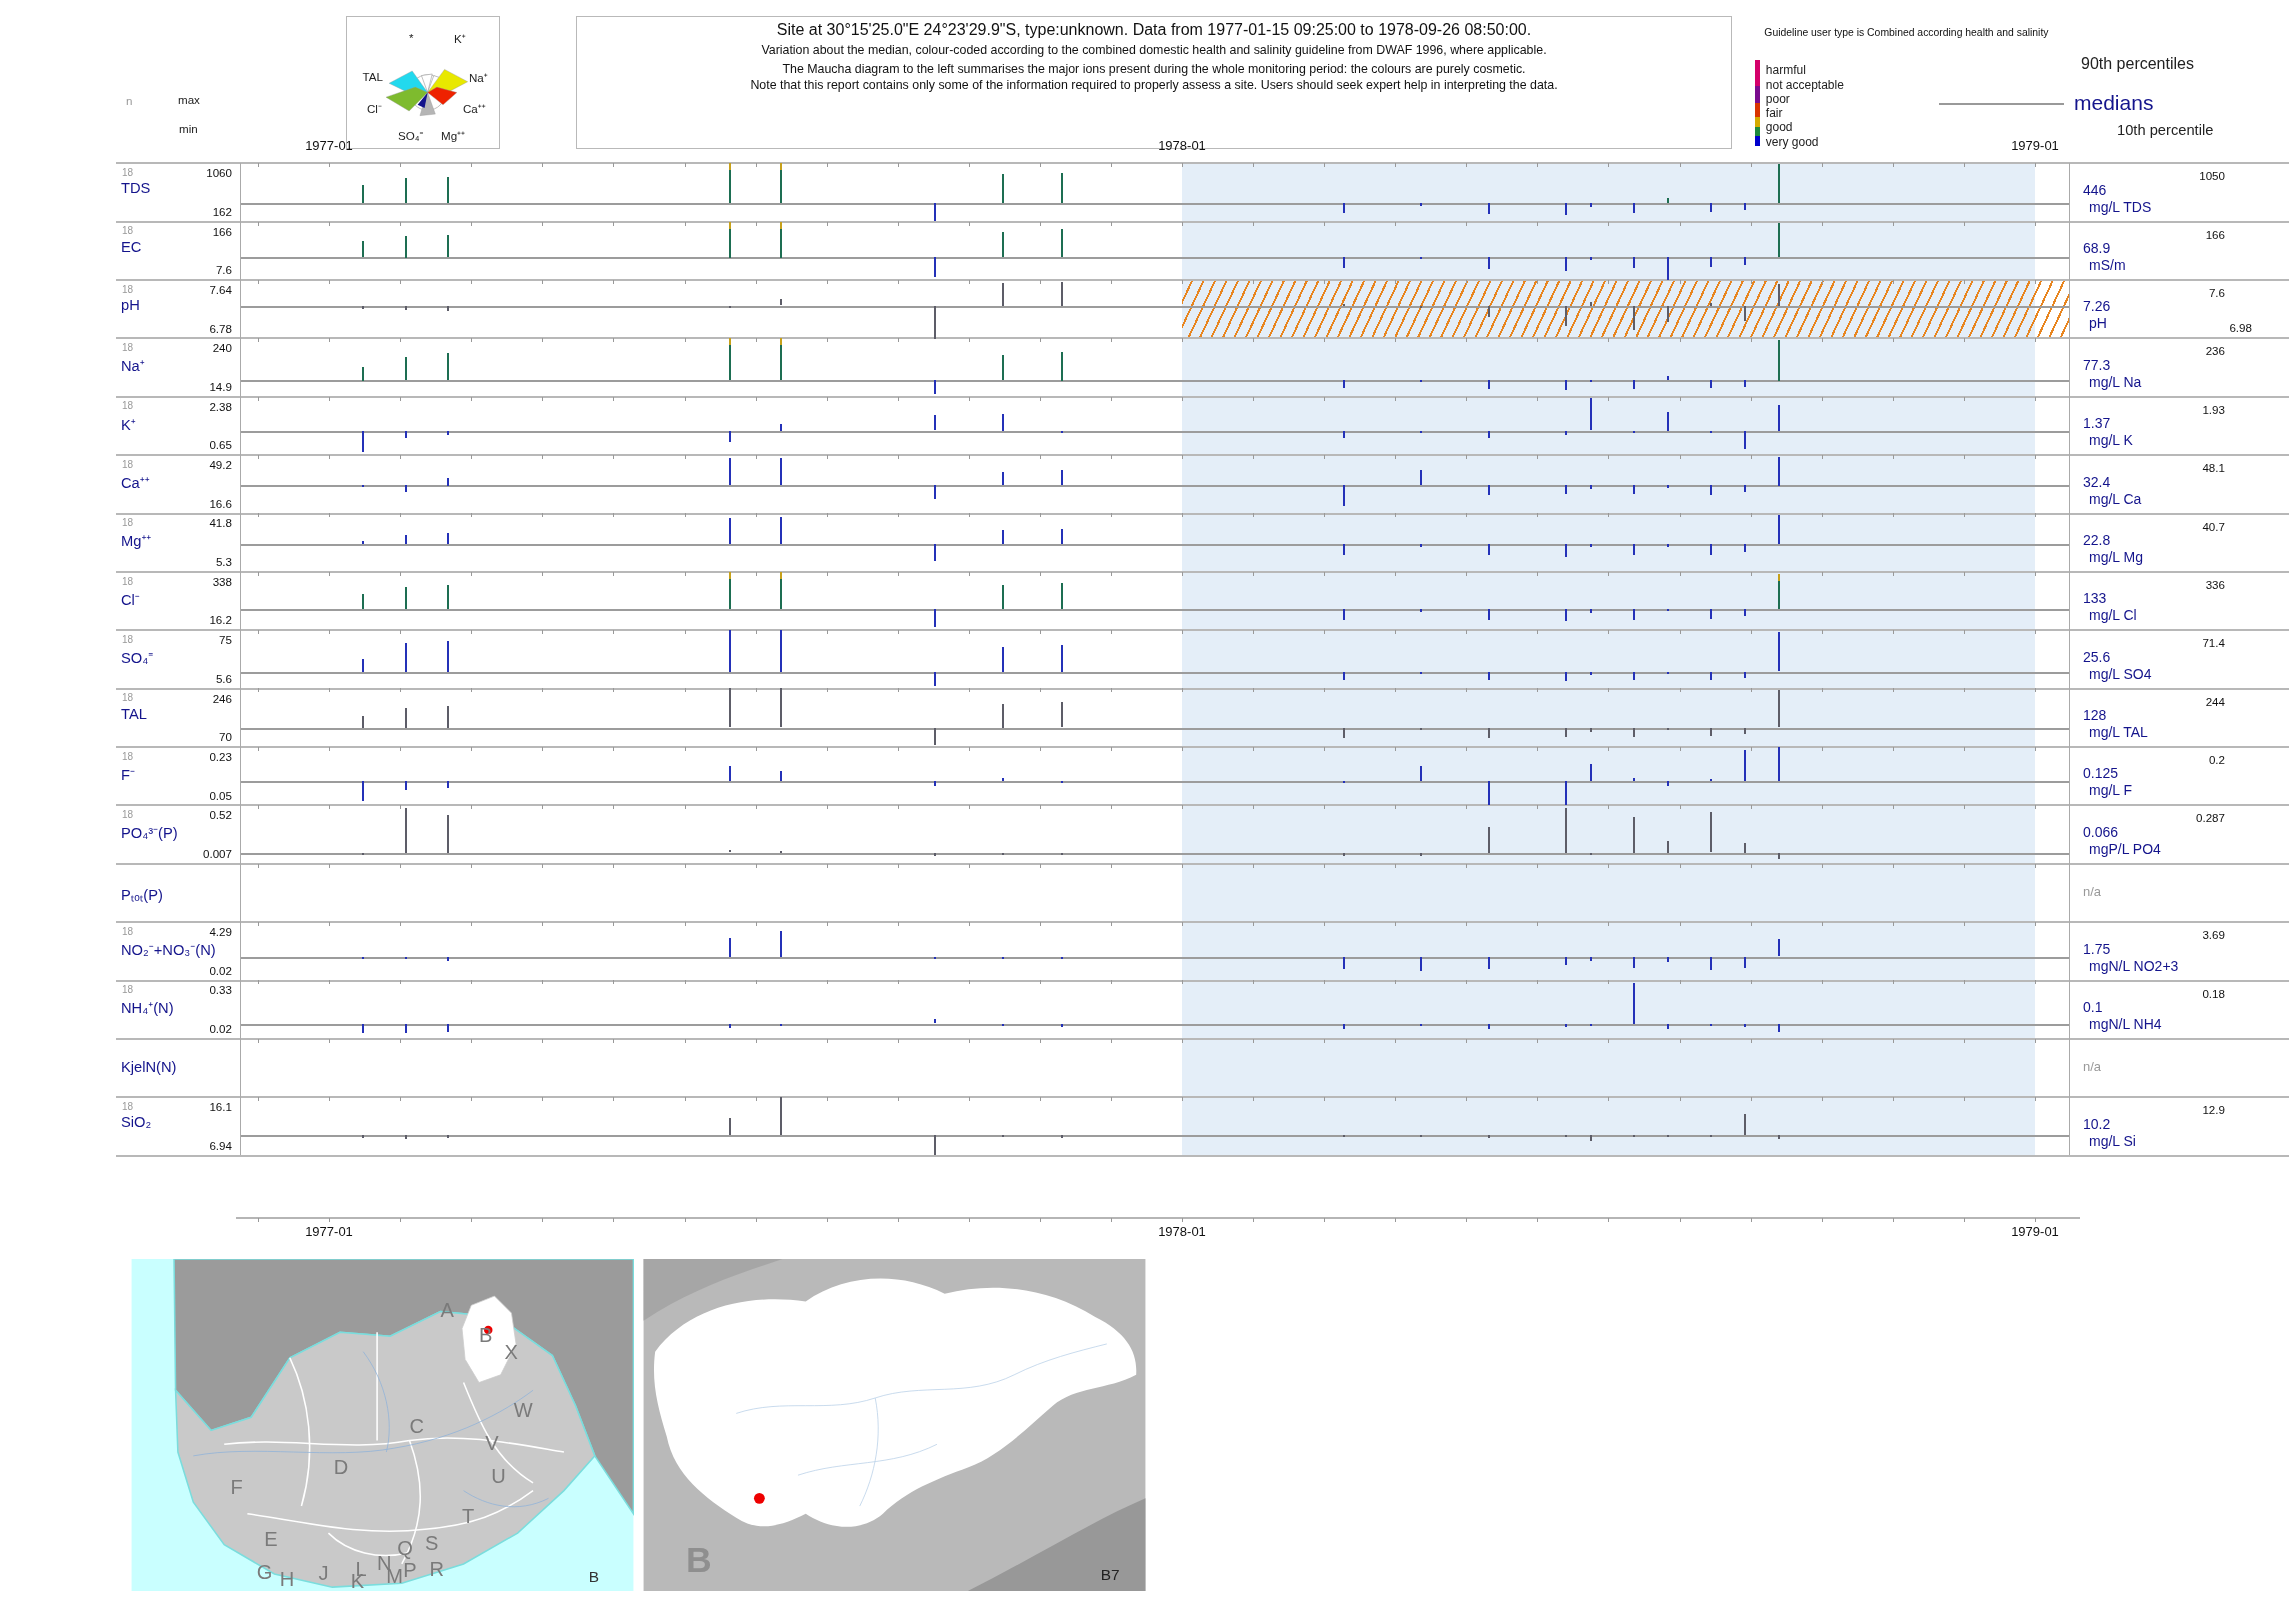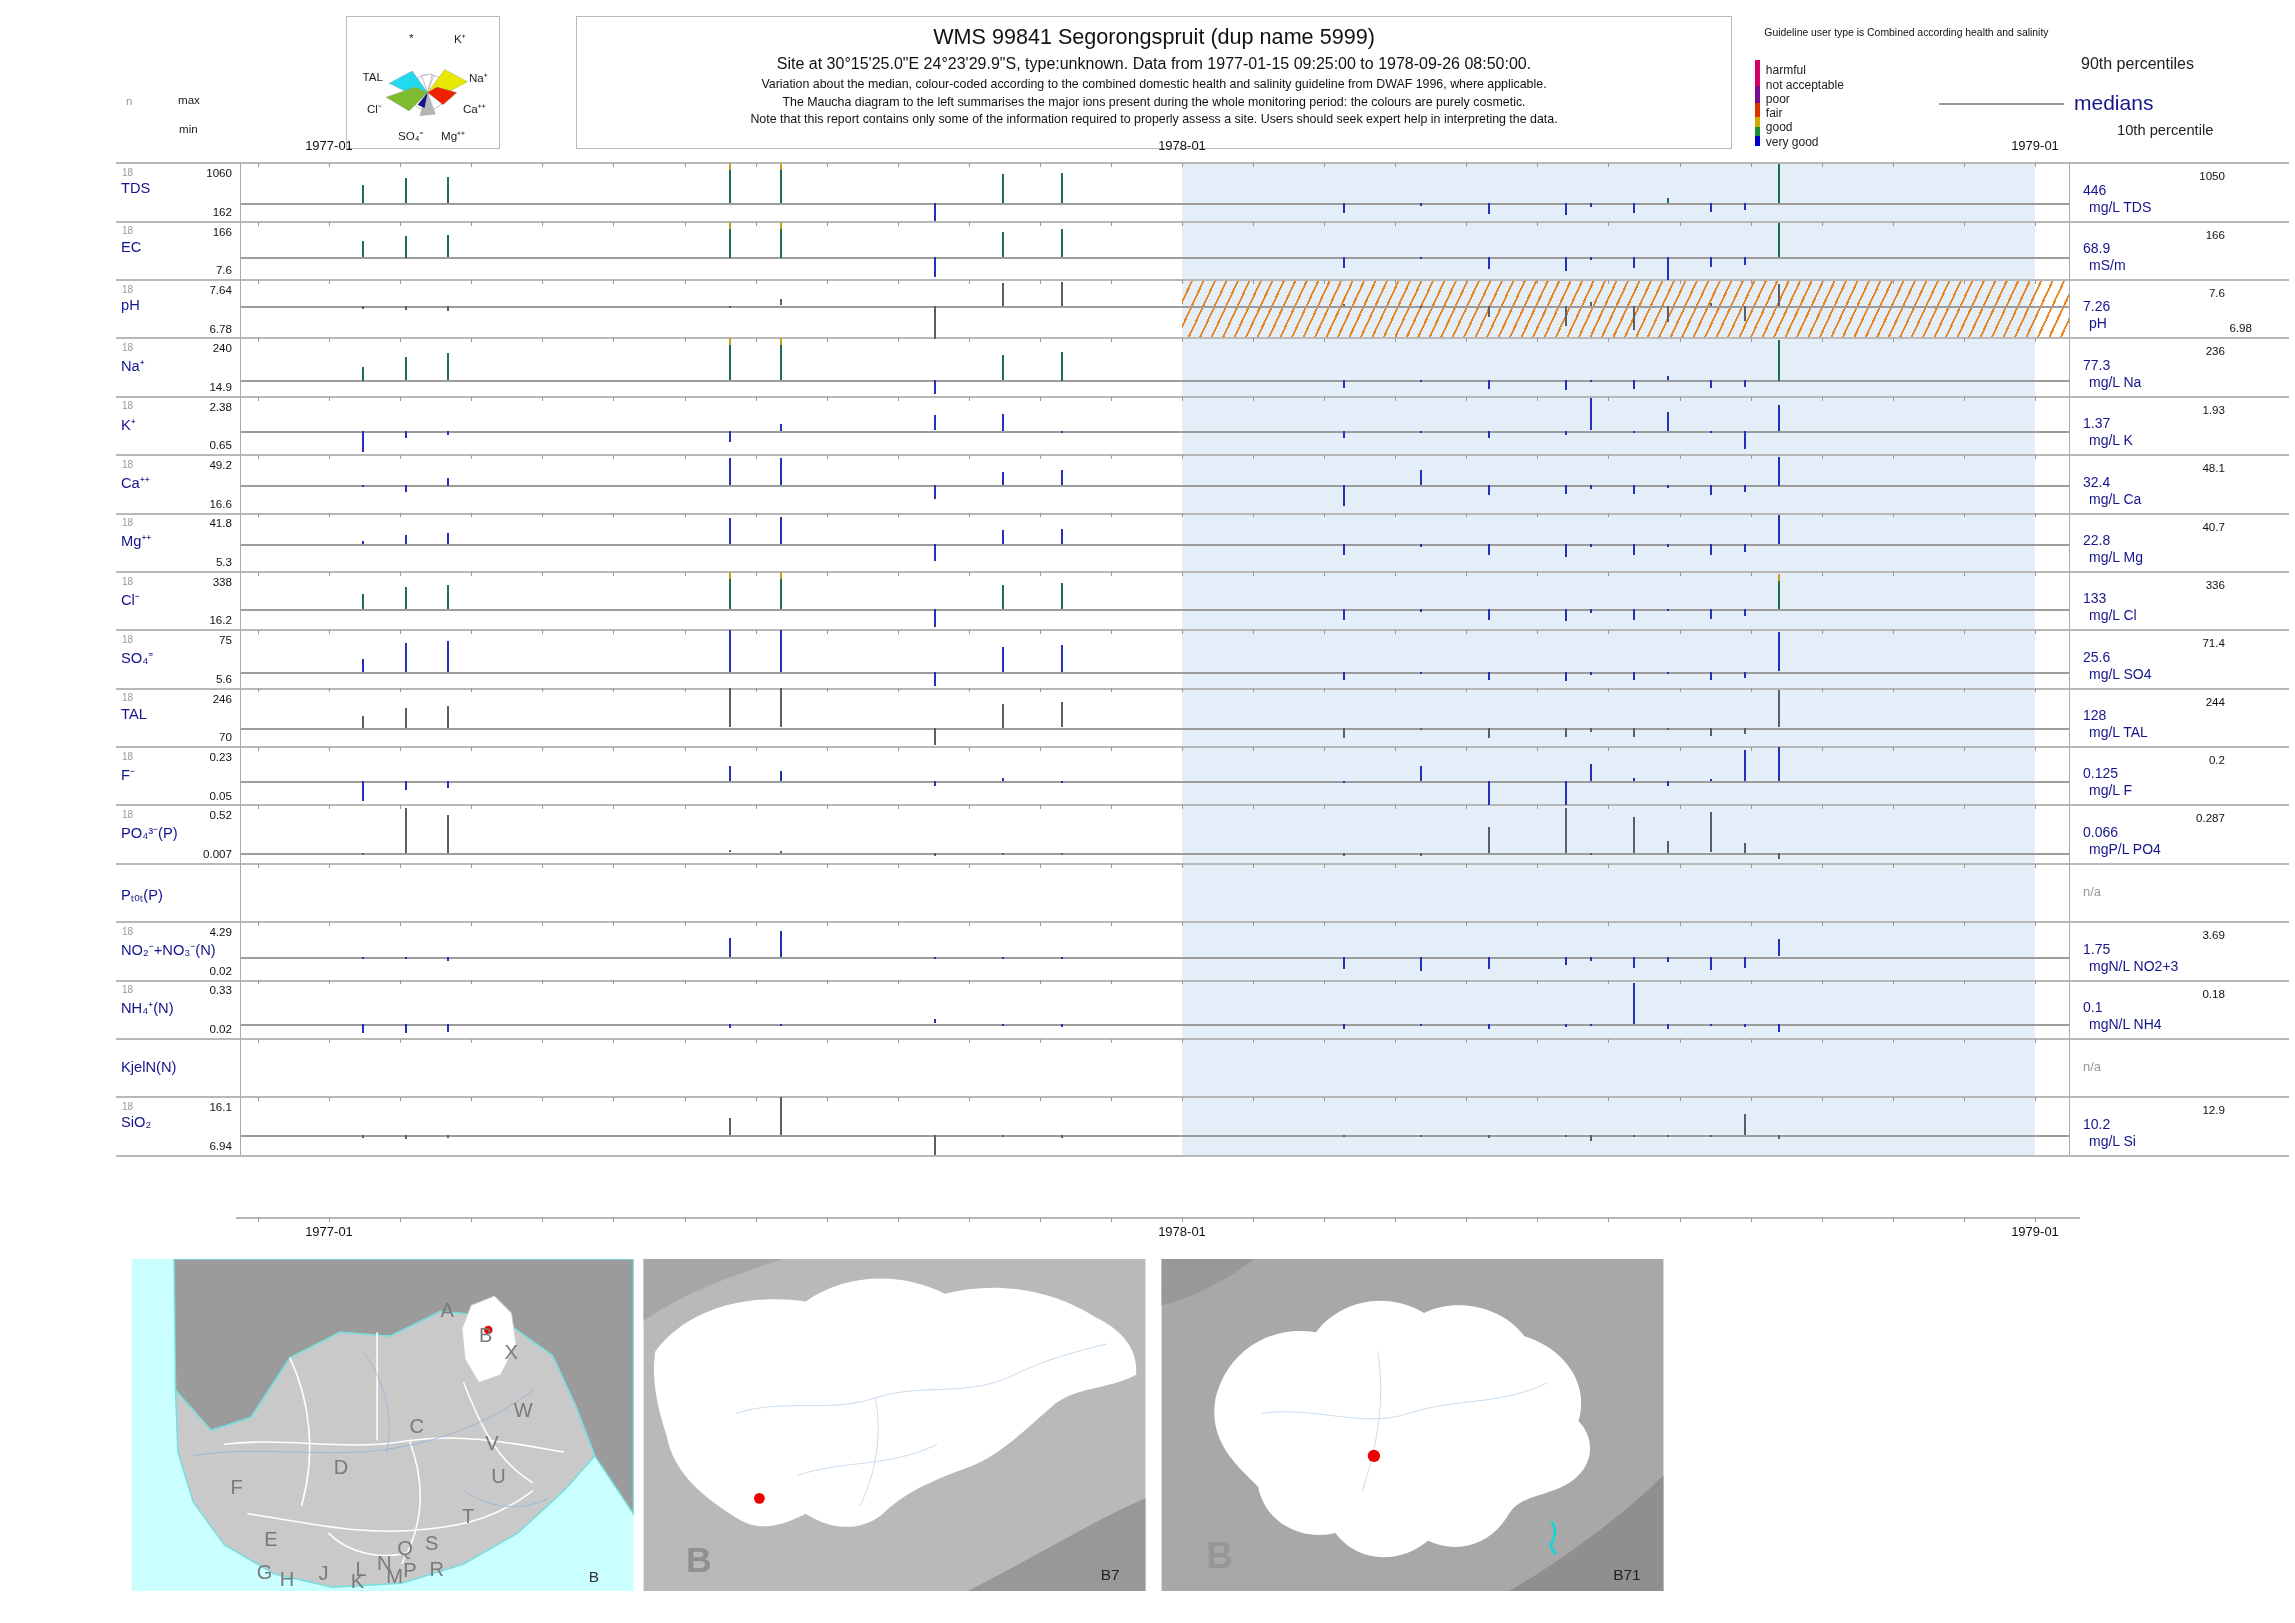--- a/index.html
+++ b/index.html
@@ -59,21 +59,20 @@
         <path d="M0,0 L-20,-28 L-50,-12 L-13,6 Z" fill="#22d9ee" stroke="#999" stroke-width="0.5"></path>
         <path d="M0,0 L-24,24 L-54,6 L-16,-7 Z" fill="#7ebb2e" stroke="#999" stroke-width="0.5"></path>
         <path d="M0,0 L20,16 L38,0 L12,-7 Z" fill="#ee2200" stroke="#999" stroke-width="0.5"></path>
         <path d="M0,0 L10,28 L-10,30 L-4,10 Z" fill="#b5b5b5" stroke="#999" stroke-width="0.5"></path>
         <path d="M0,0 L-4,20 L-13,16 Z" fill="#14148c"></path>
       </g>
     </svg>
   </div>
 
   <div class="box ctr" style="left:576px;top:15.5px;width:1154px;height:131px;">
-    <div class="t1" style="margin-top:7.7px;">WMS 99841  Segorongspruit (dup name 5999)</div>
     <div class="t2" style="margin-top:4.6px;">Site at 30°15'25.0"E 24°23'29.9"S, type:unknown.  Data from 1977-01-15 09:25:00 to 1978-09-26 08:50:00.</div>
     <div class="t3" style="margin-top:3.9px;">Variation about the median,  colour-coded according to the combined domestic health and salinity guideline from DWAF 1996, where applicable.</div>
     <div class="t3" style="margin-top:4.6px;">The Maucha diagram to the left summarises the major ions present during the whole monitoring period: the colours are purely cosmetic.</div>
     <div class="t3" style="margin-top:2.3px;">Note that this report contains only some of the information required to properly assess a site. Users should seek expert help in interpreting the data.</div>
   </div>
 
   <div class="abs" style="left:1755px;top:23px;width:533px;height:131px;">
     <div style="position:absolute;left:9.3px;top:3.9px;font-size:10.4px;">Guideline user type is Combined according health and salinity</div>
     <div id="guide-bar" style="position:absolute;left:0;top:37px;width:5.4px;height:87px;">
         <div style="width: 5.4px; height: 26px; background: rgb(212, 0, 106);"></div>
@@ -1050,32 +1049,16 @@
         <path d="M120,200 C180,180 240,200 300,180 C360,160 420,180 480,150 C520,130 560,120 600,110"></path>
         <path d="M200,280 C260,260 320,270 380,240"></path>
         <path d="M300,180 C310,230 300,280 280,320"></path>
       </g>
       <circle cx="150" cy="310" r="7" fill="#ee0000"></circle>
       <text x="55" y="405" font-size="46" font-weight="bold" fill="#8f8f8f">B</text>
       <text x="592" y="416" font-size="20" fill="#222">B7</text>
     </svg>
   </div>
 
-  <div class="map" style="left:1161px;width:503px;">
-    <svg width="503" height="332" viewBox="0 0 650 430">
-      <rect x="0" y="0" width="650" height="430" fill="#a8a8a8"></rect>
-      <path d="M0,0 L120,0 C80,30 40,50 0,60 Z" fill="#989898"></path>
-      <path d="M70,180 C85,120 140,85 200,95 C230,55 290,40 340,70 C380,50 440,60 470,100 C520,115 555,160 540,210 C560,230 560,260 540,280 C510,310 470,300 450,330 C430,365 390,385 345,365 C310,395 255,395 225,355 C185,365 135,345 125,295 C95,265 60,235 70,180 Z" fill="#ffffff"></path>
-      <path d="M450,430 L650,430 L650,280 C600,330 520,390 450,430 Z" fill="#8f8f8f"></path>
-      <g stroke="#b9d0e8" stroke-width="1" fill="none">
-        <path d="M130,200 C200,190 260,220 320,200 C380,180 440,190 500,160"></path>
-        <path d="M280,120 C290,180 280,240 260,300"></path>
-      </g>
-      <path d="M505,340 q8,12 2,24 q-6,10 4,18" stroke="#00dddd" stroke-width="3" fill="none"></path>
-      <circle cx="275" cy="255" r="8" fill="#ee0000"></circle>
-      <text x="58" y="400" font-size="48" font-weight="bold" fill="#969696">B</text>
-      <text x="585" y="416" font-size="20" fill="#222">B71</text>
-    </svg>
-  </div>
 
 
 </div>
 
 
 </body></html>

